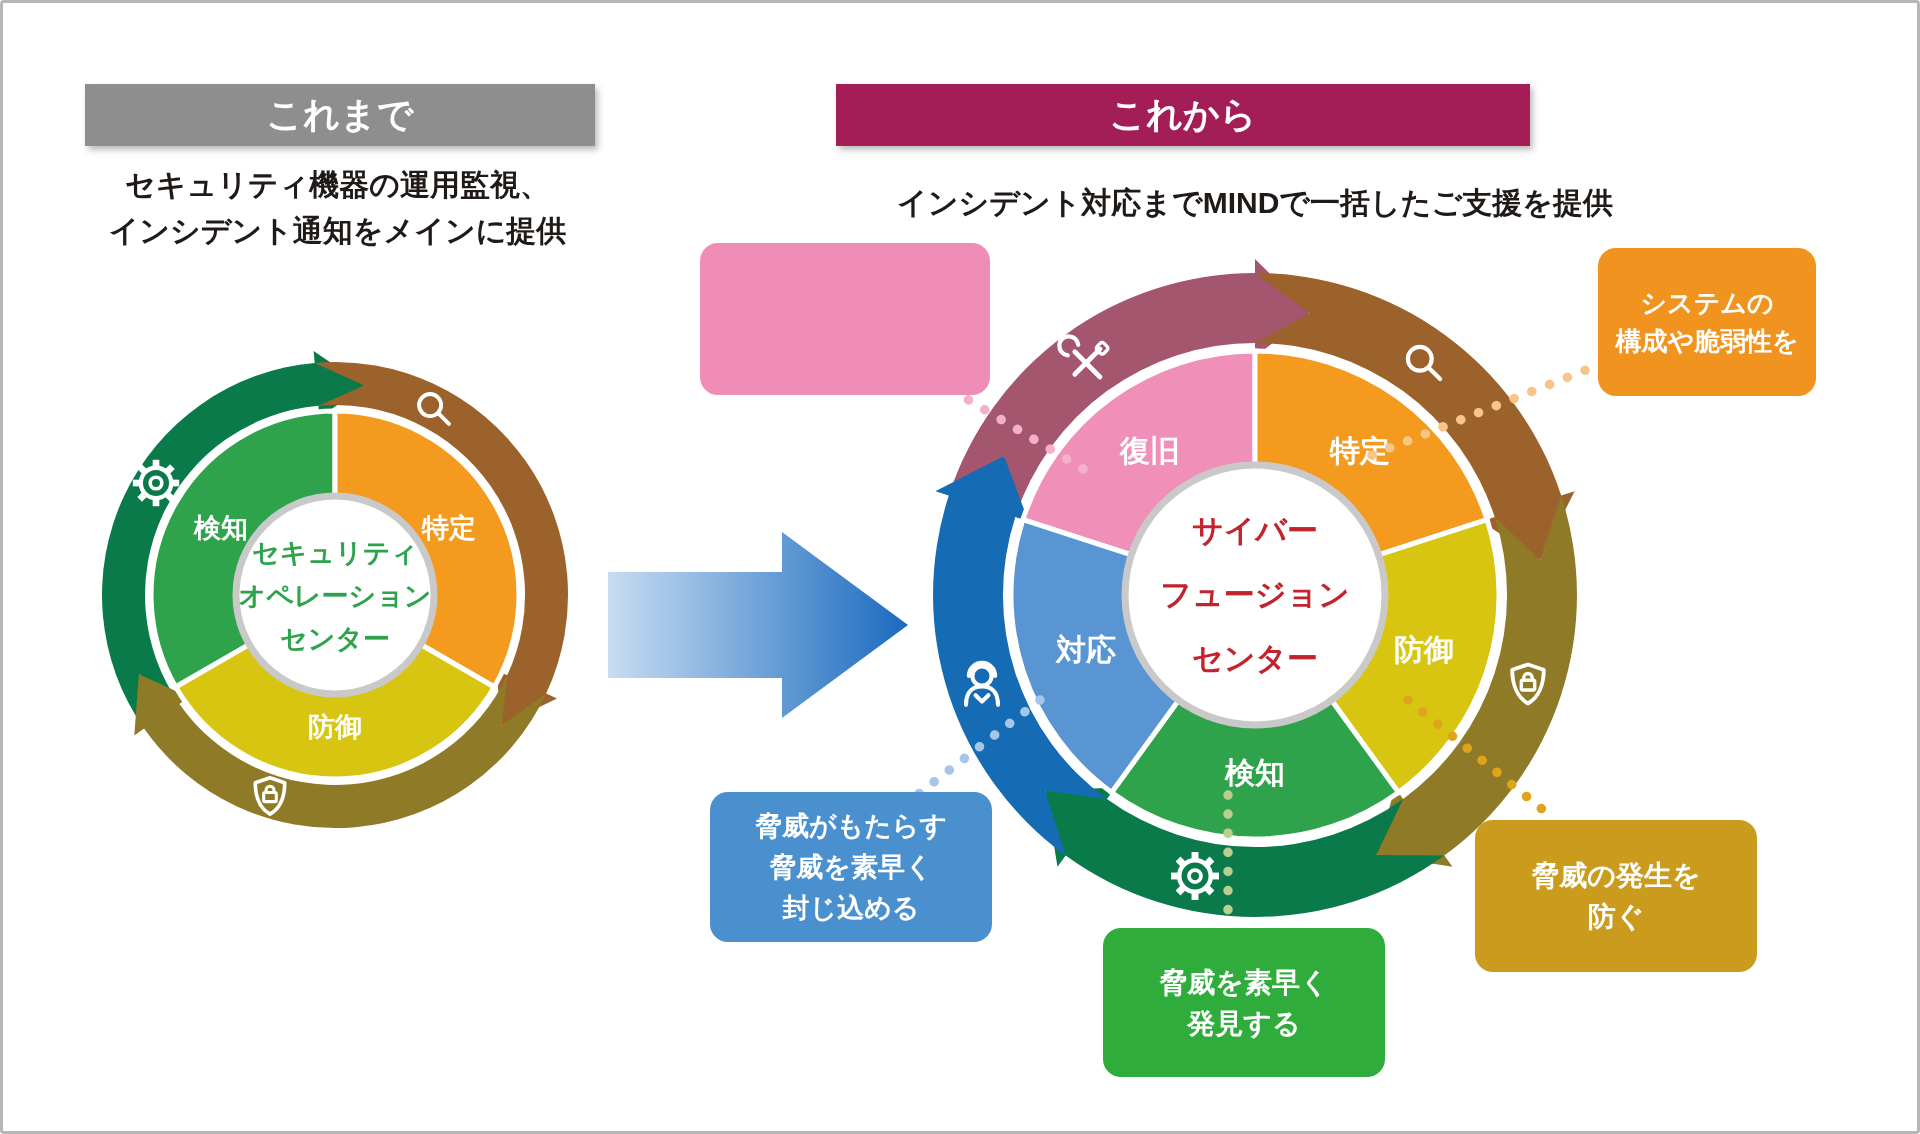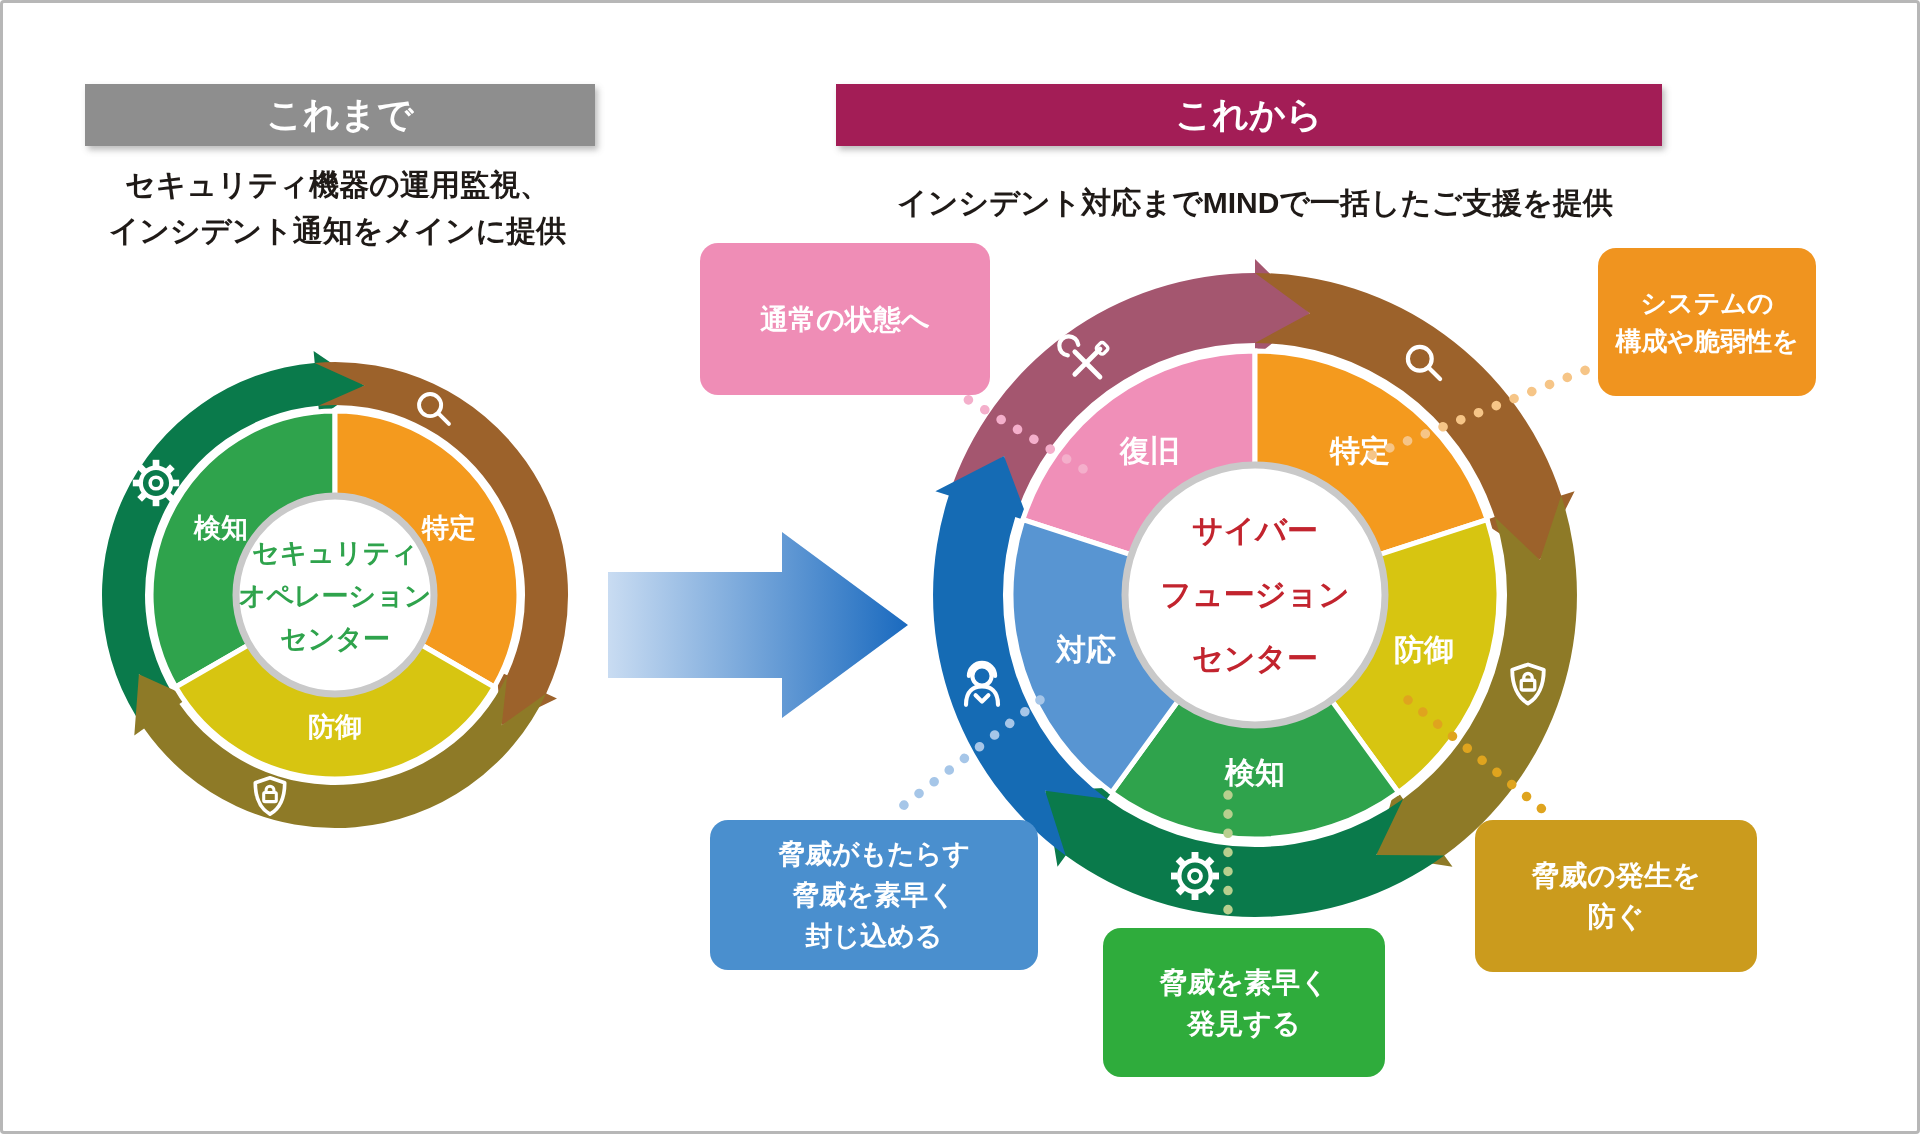--- a/index.html
+++ b/index.html
@@ -2,29 +2,29 @@
 <html><head>
 <meta charset="utf-8">
 <style>
   *{margin:0;padding:0;box-sizing:border-box}
   html,body{width:1920px;height:1134px}
   body{background:#fff;font-family:"Liberation Sans","DejaVu Sans",sans-serif;position:relative;overflow:hidden}
   .frame{position:absolute;inset:0;border:3px solid #b7b7b7;border-radius:4px;pointer-events:none}
   .hdr{position:absolute;height:62px;border-radius:0;color:#fff;font-size:36px;font-weight:bold;
        display:flex;align-items:center;justify-content:center;box-shadow:3px 4px 6px rgba(110,110,110,.45)}
   #hdr-before{left:85px;top:84px;width:510px;background:#8e8e8e}
-  #hdr-after{left:836px;top:84px;width:826px;background:#a31d56}
+  #hdr-after{left:836px;top:84px;width:694px;background:#a31d56}
   .desc{position:absolute;color:#1f1a17;font-weight:bold;font-size:30px;text-align:center;line-height:46px}
   #desc-before{left:55px;top:162px;width:565px}
   #desc-after{left:845px;top:180px;width:820px}
   .callout{position:absolute;border-radius:18px;color:#fff;font-weight:bold;text-align:center;
            display:flex;flex-direction:column;justify-content:center}
   #co-recovery{left:700px;top:243px;width:290px;height:152px;background:#ef8db6;font-size:28px;line-height:41px}
   #co-identify{left:1598px;top:248px;width:218px;height:148px;background:#f0941f;font-size:26px;line-height:38px}
-  #co-respond{left:710px;top:820px;width:328px;height:150px;background:#4a8fce;font-size:27px;line-height:41px}
+  #co-respond{left:710px;top:792px;width:282px;height:150px;background:#4a8fce;font-size:27px;line-height:41px}
   #co-detect{left:1103px;top:928px;width:282px;height:149px;background:#2fac3c;font-size:28px;line-height:41px}
   #co-prevent{left:1475px;top:820px;width:282px;height:152px;background:#cb9b1d;font-size:28px;line-height:41px}
   #diagram{position:absolute;left:0;top:0}
   #diagram text{font-family:"Liberation Sans","DejaVu Sans",sans-serif;font-weight:bold;text-anchor:middle}
   .seg-label{font-size:30px;fill:#fff}
   .seg-label-sm{font-size:27px;fill:#fff}
   .center-l{font-size:27px}
   .center-r{font-size:31px}
   .dotline{fill:none;stroke-width:9.5;stroke-linecap:round;stroke-dasharray:0.1 19}
 </style>
@@ -147,21 +147,20 @@
 </div>
 <div class="desc" id="desc-before">
   <div>セキュリティ機器の運用監視、</div>
   <div>インシデント通知をメインに提供</div>
 </div>
 <div class="desc" id="desc-after">
   <div>インシデント対応までMINDで一括したご支援を提供</div>
 </div>
 
 <div class="callout" id="co-recovery">
-  <div>通常の状態へ</div>
 </div>
 <div class="callout" id="co-identify">
   <div>システムの</div>
   <div>構成や脆弱性を</div>
 </div>
 <div class="callout" id="co-respond">
   <div>脅威がもたらす</div>
   <div>脅威を素早く</div>
   <div>封じ込める</div>
 </div>

